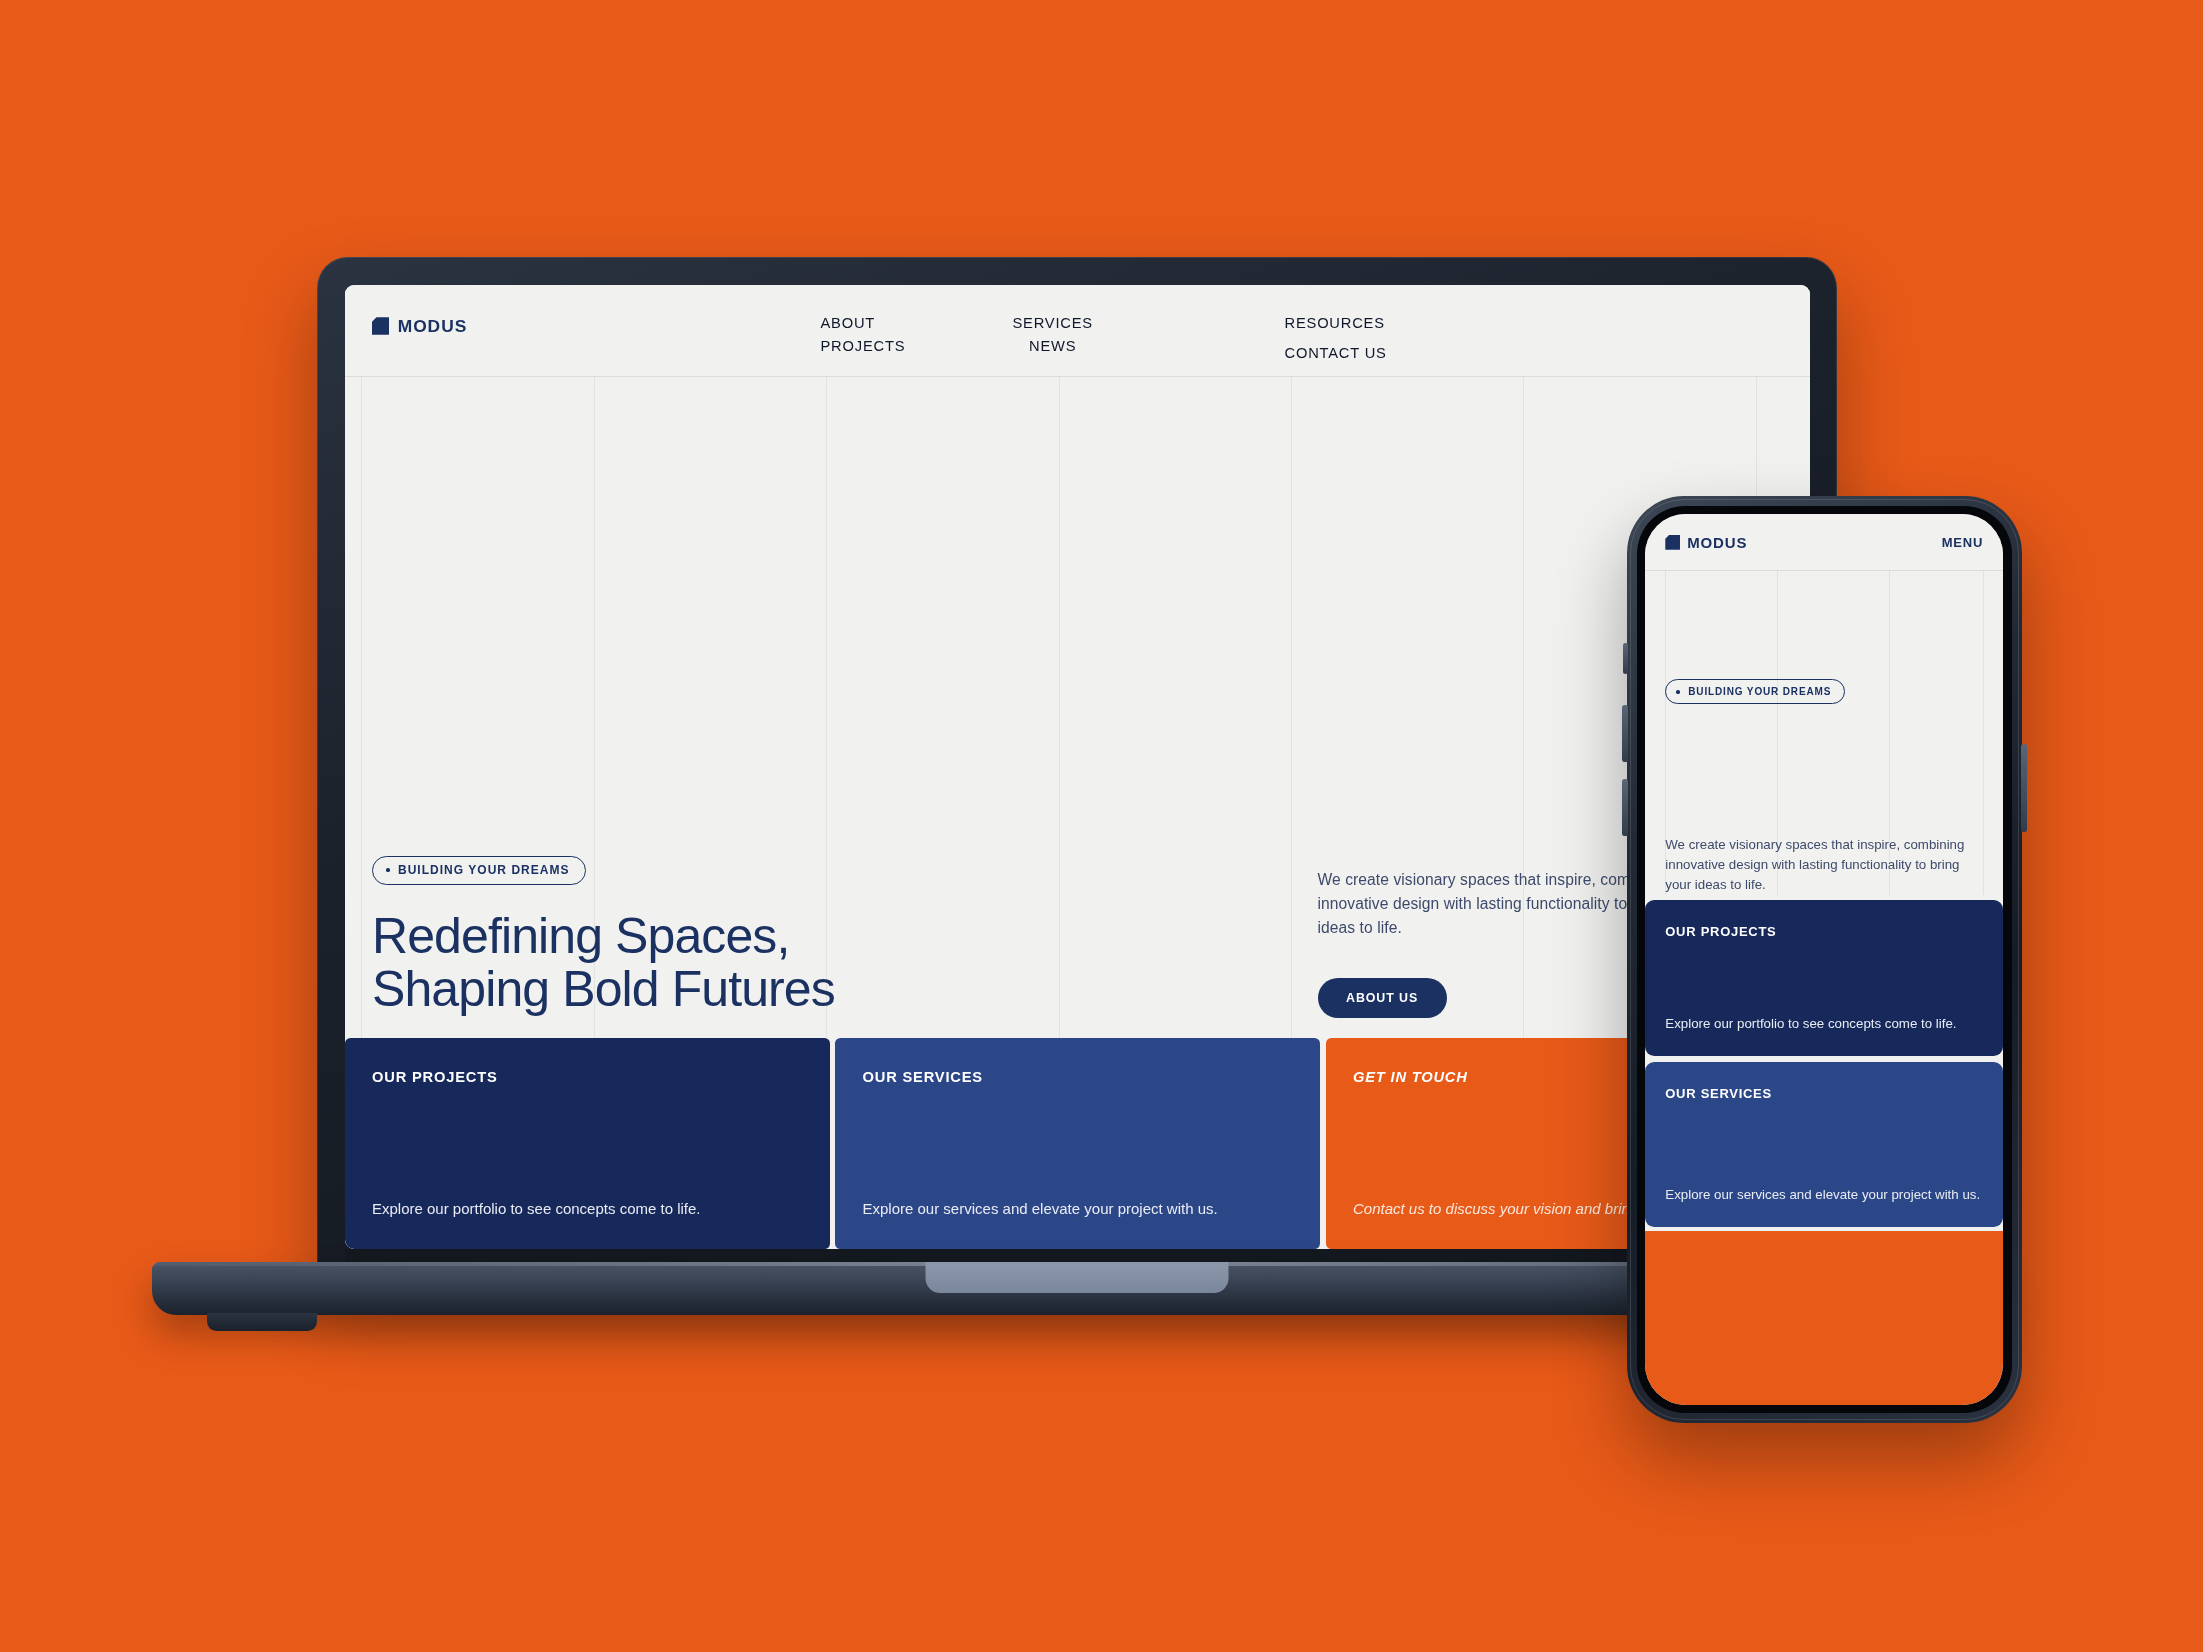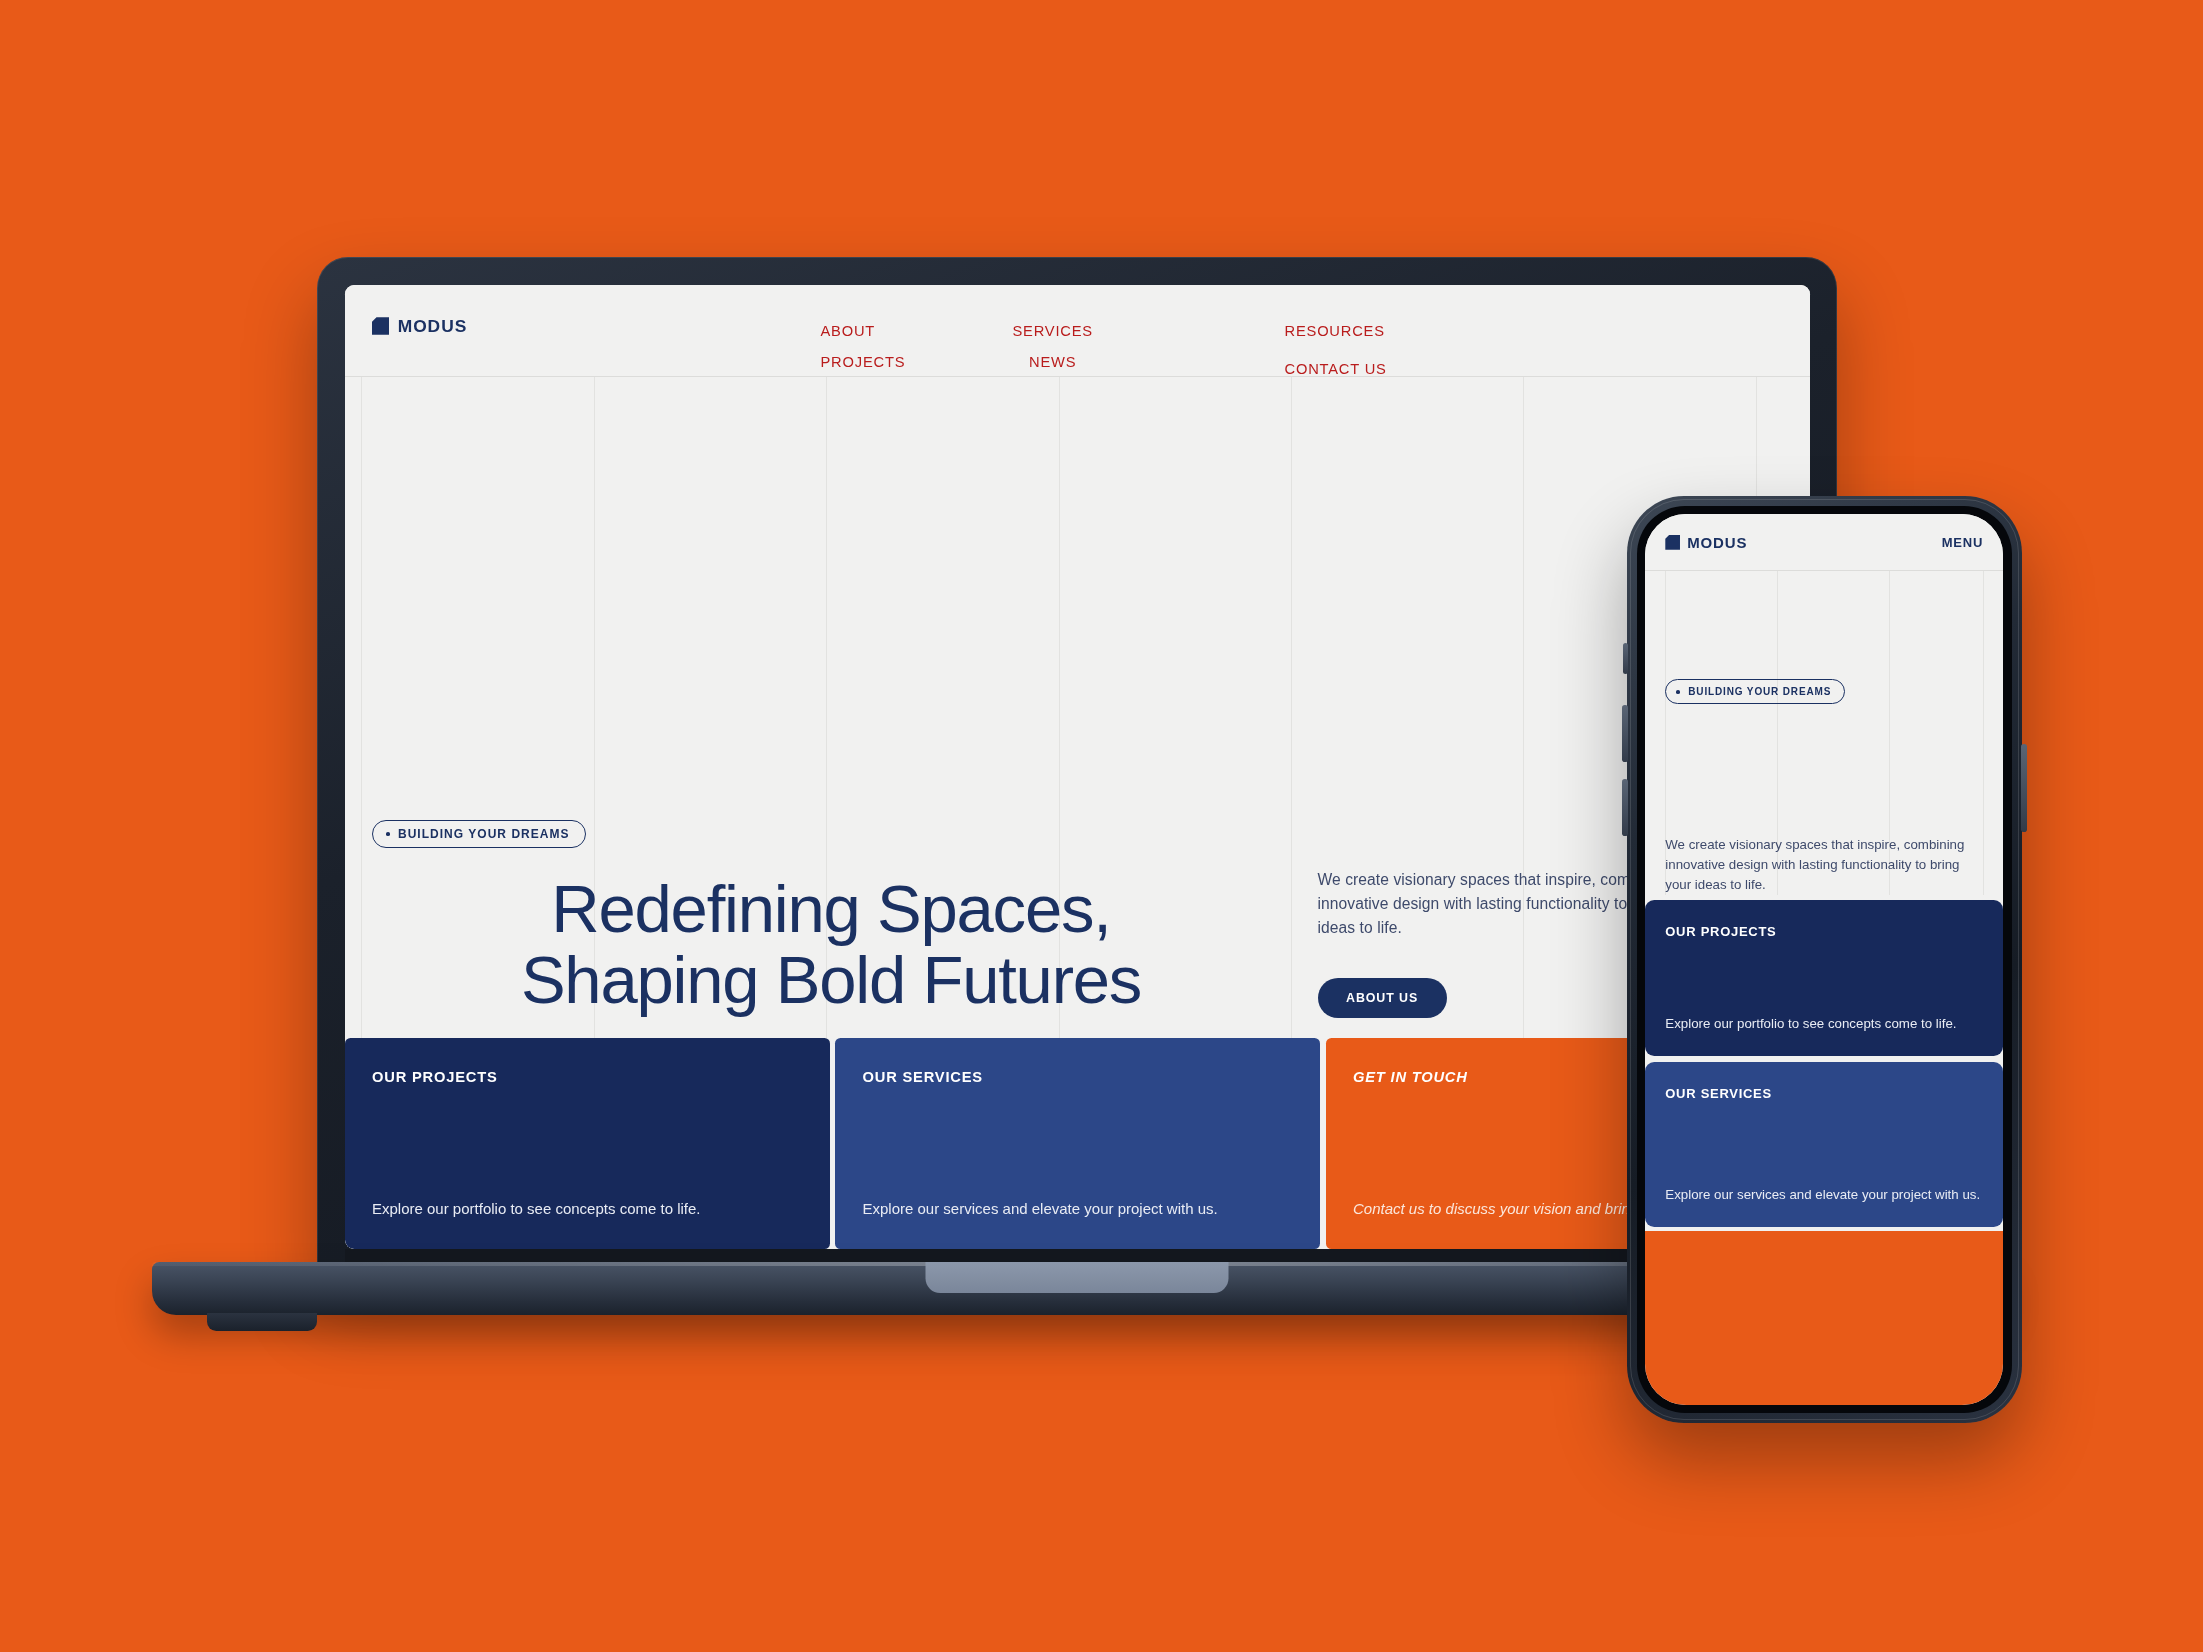--- a/index.html
+++ b/index.html
@@ -62,40 +62,40 @@
     border-bottom:0.9px solid #dcdcda;
   }
   .lp-logo{ position:absolute; left:27.5px; top:31px; display:flex; align-items:center; gap:8.3px; }
   .logo-mark{
     width:17.4px; height:17.4px; background:#1B3162;
     clip-path:polygon(0 26%, 26% 0, 100% 0, 100% 100%, 0 100%);
   }
   .logo-word{ color:#1B3162; font-size:17.4px; font-weight:700; letter-spacing:.055em;text-align:right; }
   .lp-navcol{ position:absolute; top:31px; display:flex; flex-direction:column; gap:8.3px; }
   .lp-navcol a{
-    color:#b91c1c; font-size:14.7px; font-weight:500; letter-spacing:.055em;
-    text-decoration:none; line-height:1;margin-top:8px;
+    color:#0f172a; font-size:14.7px; font-weight:500; letter-spacing:.055em;
+    text-decoration:none; line-height:1;
   }
   .lp-hero{
     position:relative; height:661px; background:#F1F1F0;
   }
   .grid-lines{ position:absolute; inset:0; pointer-events:none; }
   .grid-lines i{ position:absolute; top:0; bottom:0; width:0.9px; background:#e2e2e0; }
   .hero-left{ position:absolute; left:27.5px; bottom:22px; width:918px; }
   .badge{
     display:inline-flex; align-items:center; gap:8.3px;
     border:1.4px solid #1B3162; border-radius:917px;
     padding:7.3px 15.6px 7.3px 13px; color:#1B3162;
     font-size:12px; font-weight:700; letter-spacing:.085em; line-height:1;
     background:transparent;
   }
   .badge .dot{ width:3.7px; height:3.7px; border-radius:50%; background:#1B3162; display:block; }
   .hero-title{
-    margin-top:25px; color:#1B3162; font-size:67px; font-weight:400;
-    line-height:1.06; letter-spacing:-.018em;text-align:center;
+    margin-top:25px; color:#1B3162; font-size:50px; font-weight:400;
+    line-height:1.06; letter-spacing:-.018em;
   }
   .hero-right{ position:absolute; left:973px; bottom:20px; width:386px; }
   .hero-para{
     color:#3e4a6b; font-size:15.6px; line-height:1.55; font-weight:400; letter-spacing:.005em;
   }
   .btn-about{
     margin-top:37px; display:inline-flex; align-items:center; justify-content:center;
     background:#1B3162; color:#fff; border:none; border-radius:917px;
     padding:0 28.5px; height:40px; font-size:12.4px; font-weight:600; letter-spacing:.075em;
     font-family:inherit; cursor:pointer;

